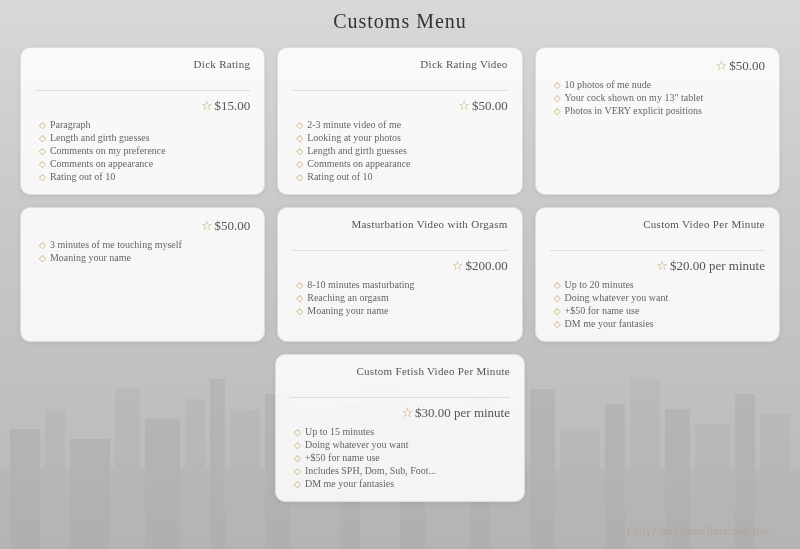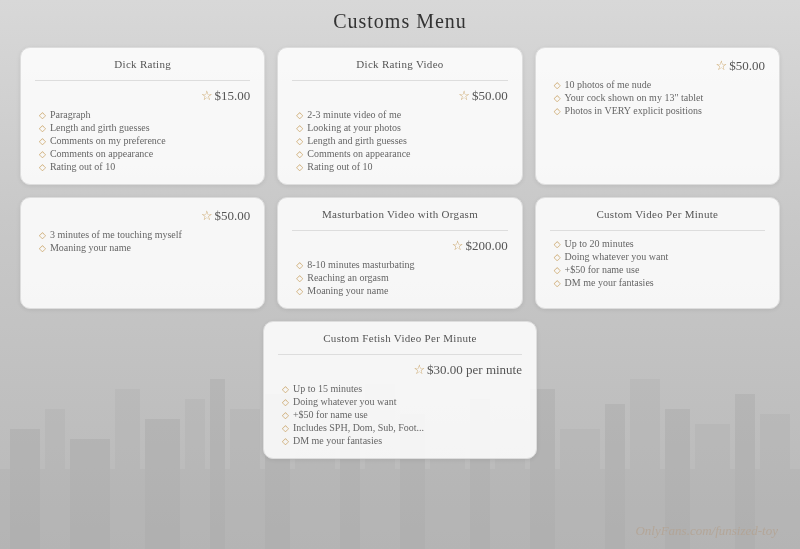--- a/index.html
+++ b/index.html
@@ -57,29 +57,29 @@
 
     .card {
       background: rgba(255, 255, 255, 0.85);
       border-radius: 10px;
       padding: 10px 14px;
       border: 1px solid #ddd;
       box-shadow: 0 1px 4px rgba(0,0,0,0.08);
     }
 
     .bottom-card {
-      width: 274px;
+      width: 250px;
     }
 
     .card-title {
-      text-align: center;
+      text-align: right;
       font-size: 11px;
       color: #555;
       border-bottom: 1px solid #ddd;
-      padding-bottom: 10px;
+      padding-bottom: 20px;
       margin-bottom: 7px;
       font-style: normal;
       letter-spacing: 0.3px;
     }
 
     .price {
       text-align: right;
       font-size: 13px;
       color: #555;
       margin-bottom: 5px;
@@ -103,21 +103,21 @@
     .feature-bullet {
       color: #c8a060;
       flex-shrink: 0;
       font-size: 9px;
       margin-top: 1px;
     }
 
     .watermark {
       position: absolute;
       bottom: 10px;
-      right: 22px;
+      right: 31px;
       font-size: 13px;
       color: rgba(180,160,140,0.7);
       z-index: 10;
       font-style: italic;
     }
   </style>
 </head>
 <body>
 
 <div class="bg-overlay"></div>
@@ -240,20 +240,21 @@
           <span class="feature-bullet">◇</span>
           <span>Reaching an orgasm</span>
         </div>
         <div class="feature">
           <span class="feature-bullet">◇</span>
           <span>Moaning your name</span>
         </div>
       </div>
       <div class="card">
         <div class="card-title">Custom Video Per Minute</div>
+        <div class="price"><span class="price-icon">☆</span>$20.00 per minute</div>
         <div class="feature">
           <span class="feature-bullet">◇</span>
           <span>Up to 20 minutes</span>
         </div>
         <div class="feature">
           <span class="feature-bullet">◇</span>
           <span>Doing whatever you want</span>
         </div>
         <div class="feature">
           <span class="feature-bullet">◇</span>

